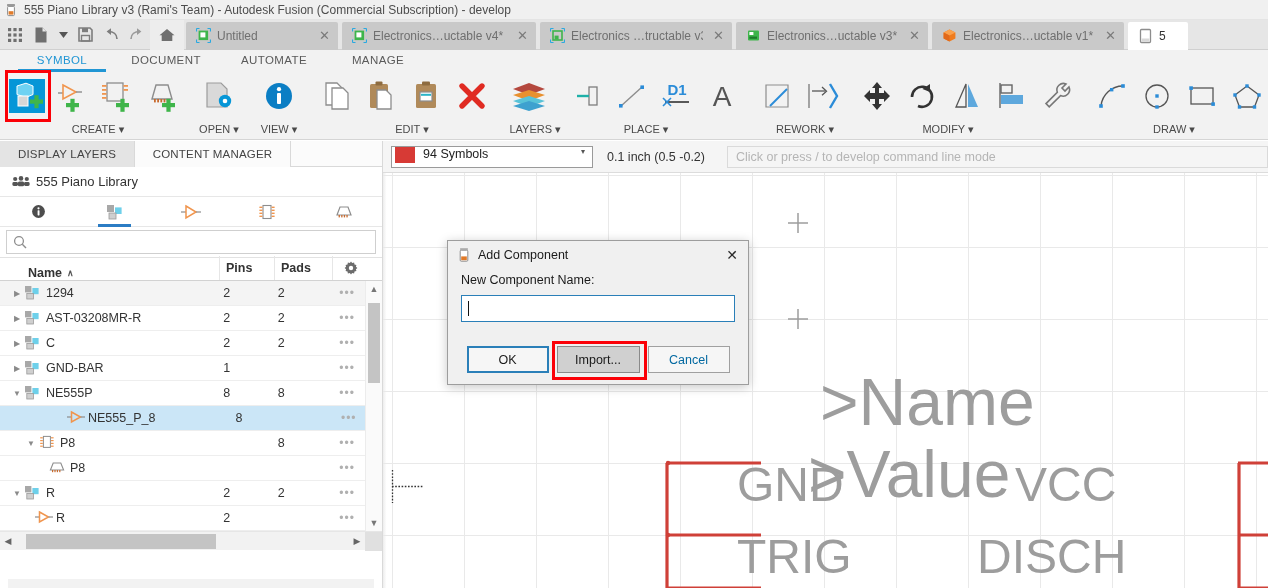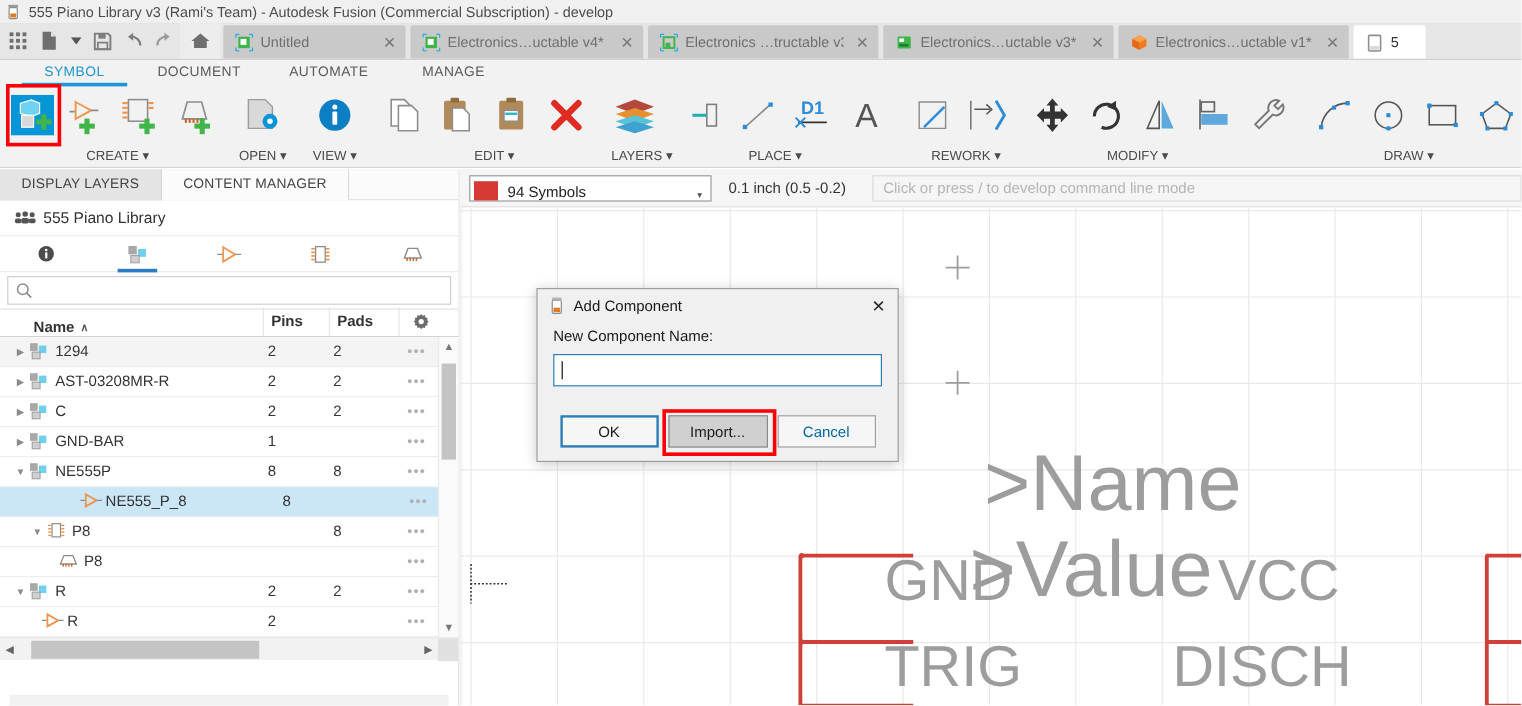--- a/index.html
+++ b/index.html
@@ -18,21 +18,21 @@
     height:20px; background:#f0f0f0; display:flex; align-items:center;
     padding-left:4px; border-bottom:1px solid #e4e4e4;
   }
   .titlebar .app-icon{
     width:14px;height:14px;margin-right:6px;position:relative;flex:0 0 auto;
   }
   .titlebar .title{ font-size:12px; color:#4d4d4d; white-space:nowrap; }
 
   
   .tabstrip{
-    height:30px; background:#e6e6e6; display:flex; align-items:flex-end;
+    height:30px; background:#e6e6e6; display:flex; align-items:center;
     border-bottom:1px solid #d0d0d0; position:relative;
   }
   .qat{ display:flex; align-items:center; height:30px; padding:0 2px; }
   .qat .qbtn{
     width:26px;height:28px;display:flex;align-items:center;justify-content:center;
     position:relative;
   }
   .qat .qbtn.small{ width:18px; }
   .qat .qbtn.home{ width:34px; background:#ededed; height:30px; }
   .tabs{ display:flex; align-items:flex-end; height:30px; flex:1 1 auto; overflow:hidden;}
@@ -159,21 +159,21 @@
   }
   .bl-gap{ height:14px; background:#f2f2f2; }
 
   
   .cmdbar{
     position:absolute; left:383px; top:141px; right:0; height:32px;
     background:#f5f5f5; border-bottom:1px solid #dcdcdc; display:flex; align-items:center;
     padding-left:8px;
   }
   .layersel{
-    width:202px;height:22px;border:1px solid #9a9a9a;background:#fff;display:flex;align-items:flex-end;
+    width:202px;height:22px;border:1px solid #9a9a9a;background:#fff;display:flex;align-items:flex-start;
     padding-left:3px; font-size:12.5px; color:#222;
   }
   .swatch{ width:20px;height:16px;background:#d73a35;margin-right:8px;flex:0 0 auto;}
   .layersel .dd{ margin-left:auto; width:18px; text-align:center; color:#555; font-size:8px; }
   .coord{ margin-left:14px; font-size:12.5px; color:#333; }
   .cmdline{
     margin-left:22px; flex:1 1 auto; height:22px; border:1px solid #dadada; background:#f5f5f5;
     display:flex; align-items:center; padding-left:8px; color:#b5b5b5; font-size:12.5px;
     margin-right:0;
   }

